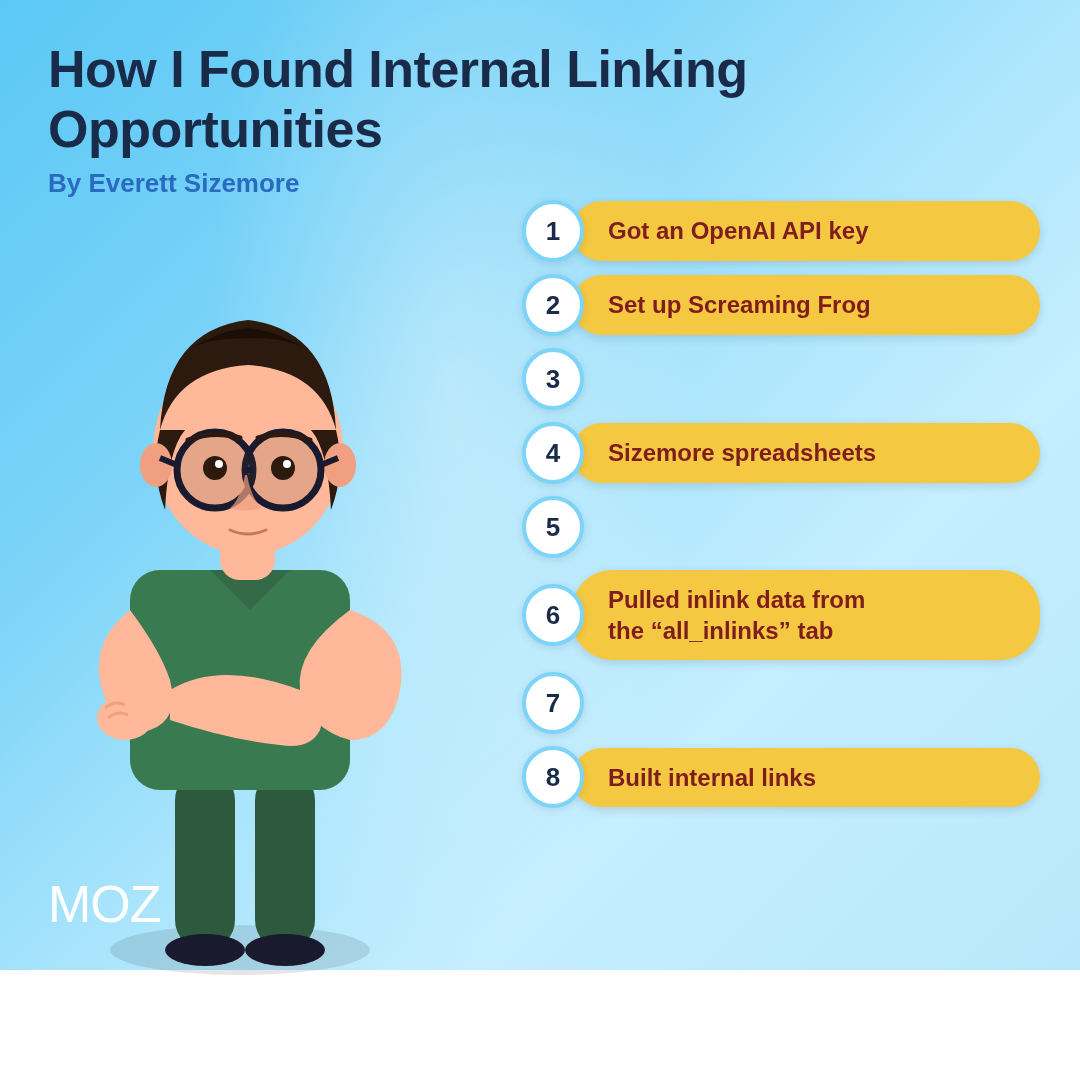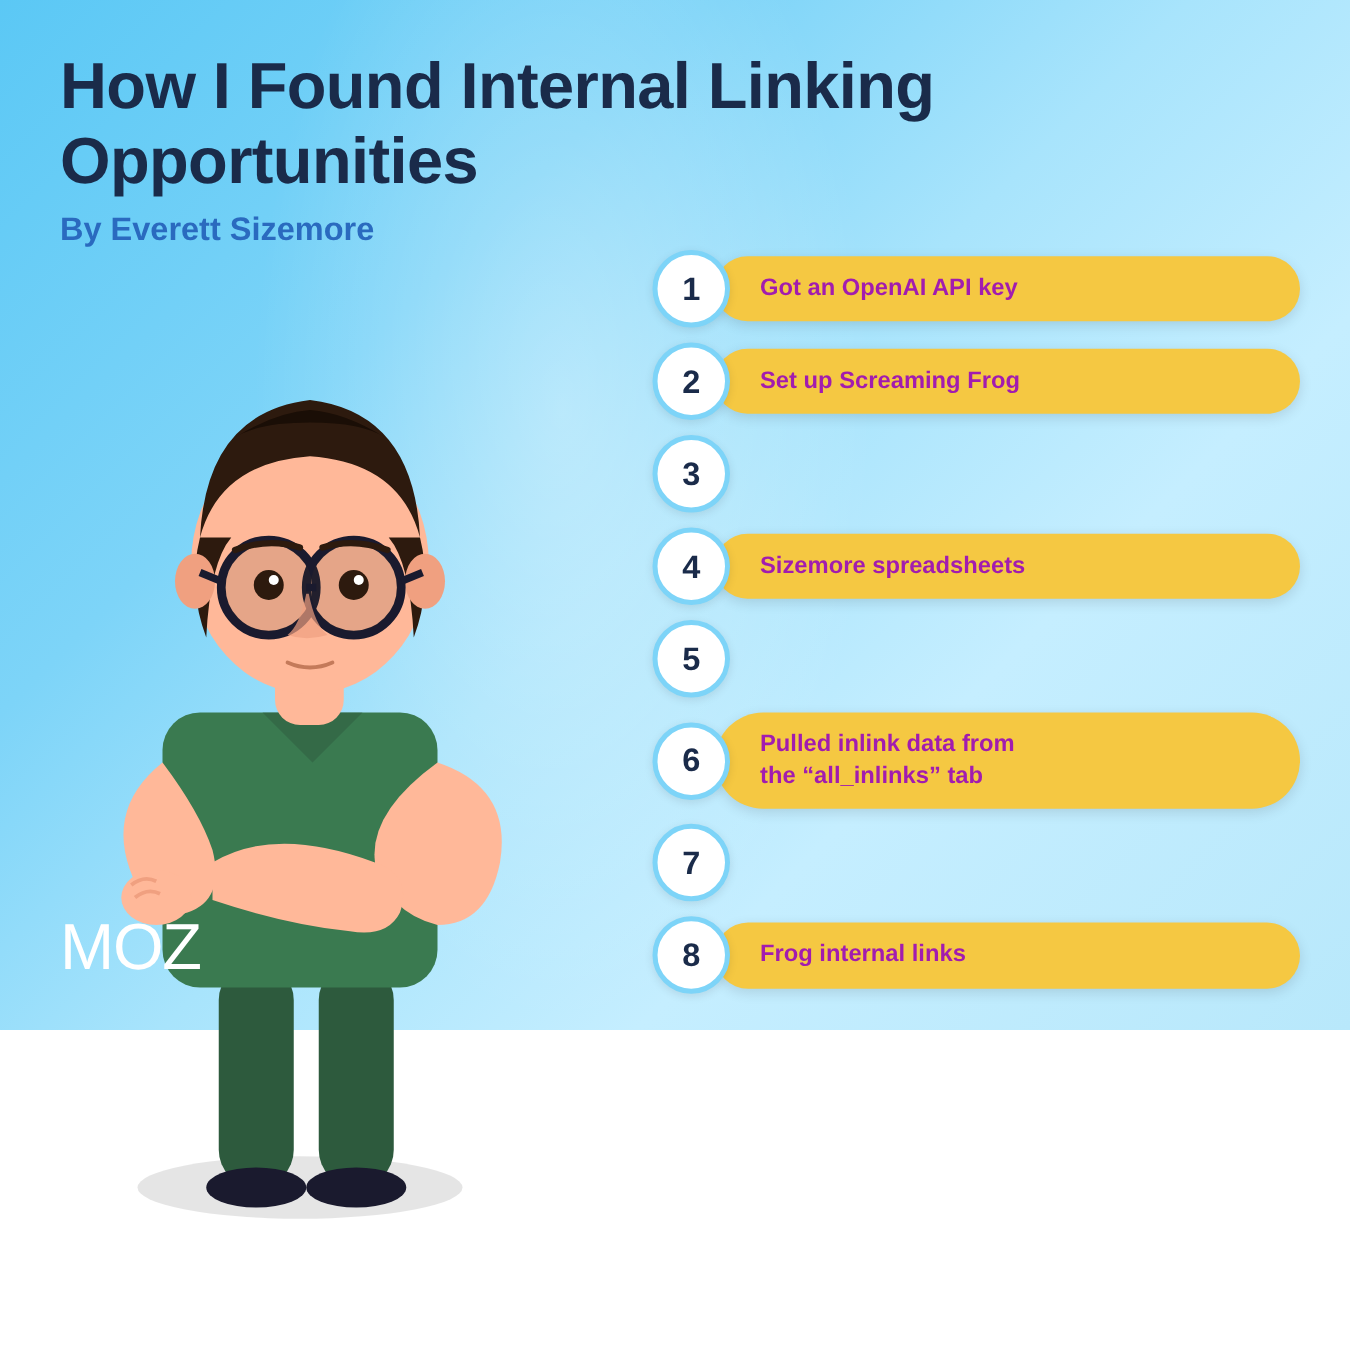--- a/index.html
+++ b/index.html
@@ -6,21 +6,21 @@
 
     body {
       width: 1080px;
       height: 1080px;
       overflow: hidden;
       font-family: 'Arial', sans-serif;
     }
 
     .canvas {
       width: 1080px;
-      height: 824px;
+      height: 970px;
       background: linear-gradient(135deg, #5bc8f5 0%, #7dd4f8 30%, #a8e4fc 50%, #c5eeff 70%, #b8e8fb 100%);
       position: relative;
       padding: 48px 44px 40px 48px;
     }
 
     
     .title-section {
       position: absolute;
       top: 40px;
       left: 48px;
@@ -90,23 +90,23 @@
       z-index: 2;
       position: relative;
       left: 12px;
       box-shadow: 0 2px 8px rgba(0,0,0,0.1);
     }
 
     .step-label {
       background: #f5c842;
       border-radius: 40px;
       padding: 14px 24px 14px 36px;
-      font-size: 19px;
+      font-size: 24px;
       font-weight: 700;
-      color: #a21caf;
+      color: #7f1d1d;
       flex: 1;
       line-height: 1.3;
       box-shadow: 0 3px 10px rgba(0,0,0,0.12);
     }
 
     
     .moz-logo {
       position: absolute;
       bottom: 36px;
       left: 48px;
@@ -228,18 +228,18 @@
       </div>
       <div class="step-item">
         <div class="step-number">6</div>
         <div class="step-label">Pulled inlink data from<br>the “all_inlinks” tab</div>
       </div>
       <div class="step-item">
         <div class="step-number">7</div>
       </div>
       <div class="step-item">
         <div class="step-number">8</div>
-        <div class="step-label">Frog internal links</div>
+        <div class="step-label">Built internal links</div>
       </div>
     </div>
 
   <div class="moz-logo">MOZ</div>
 </div>
 
 </body></html>

